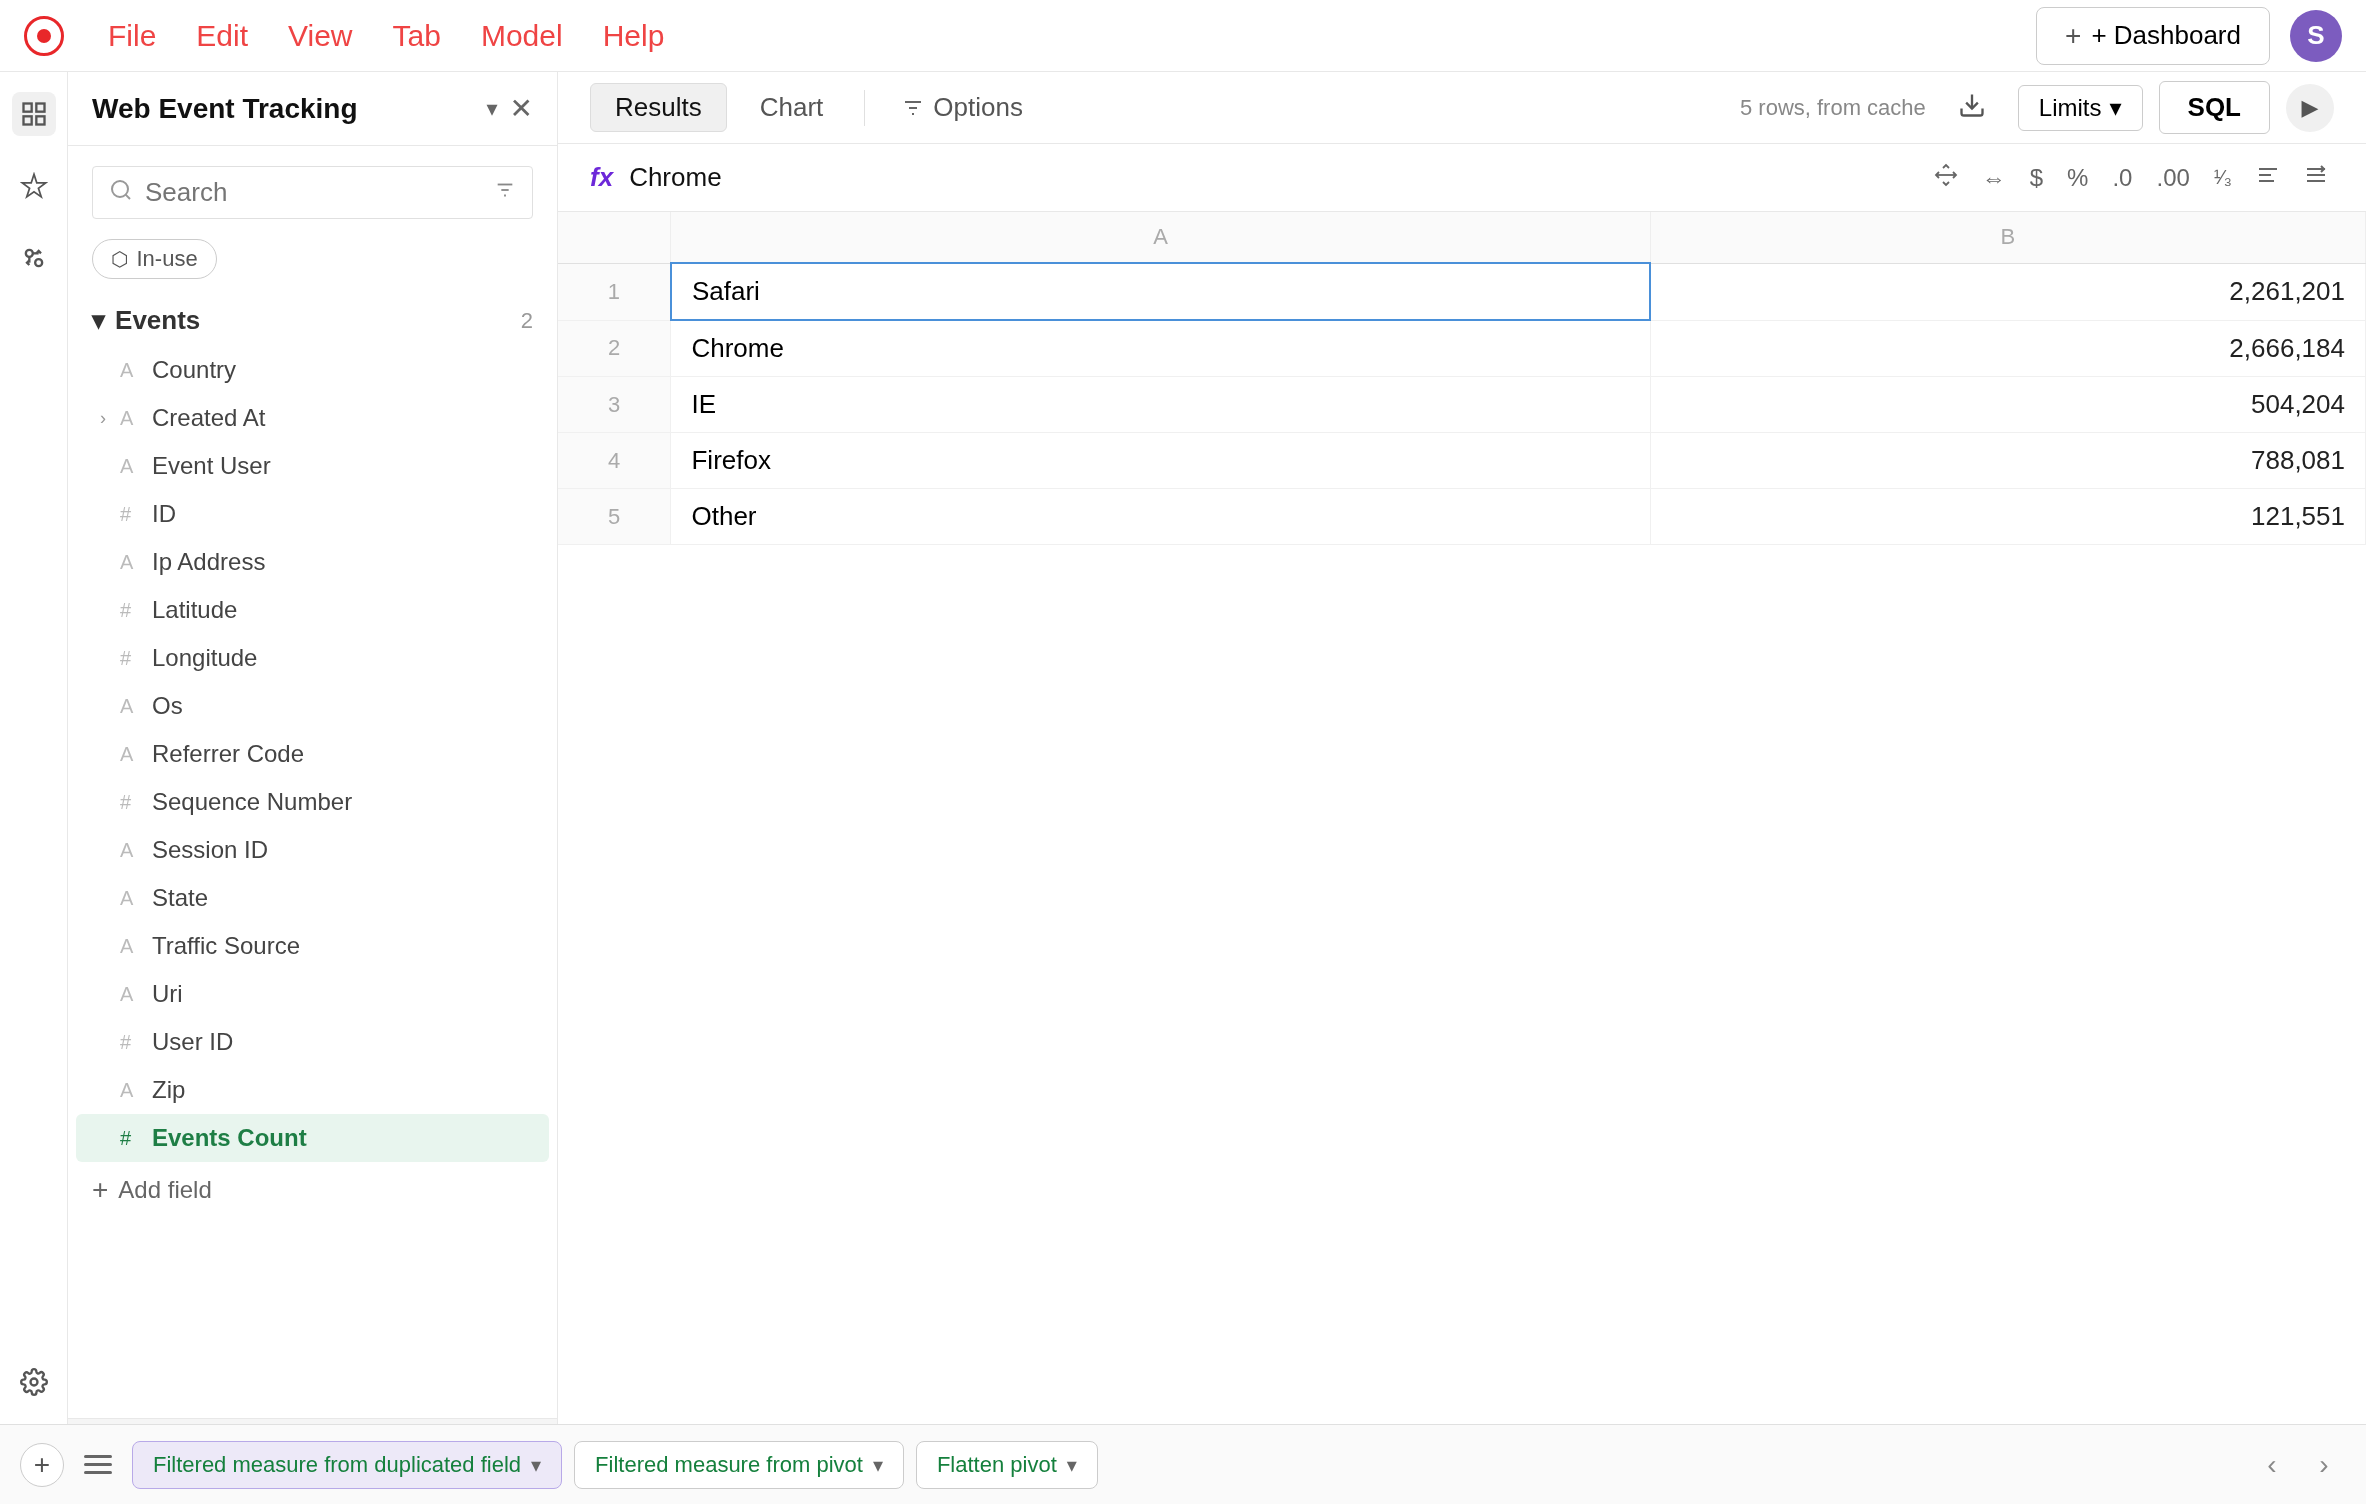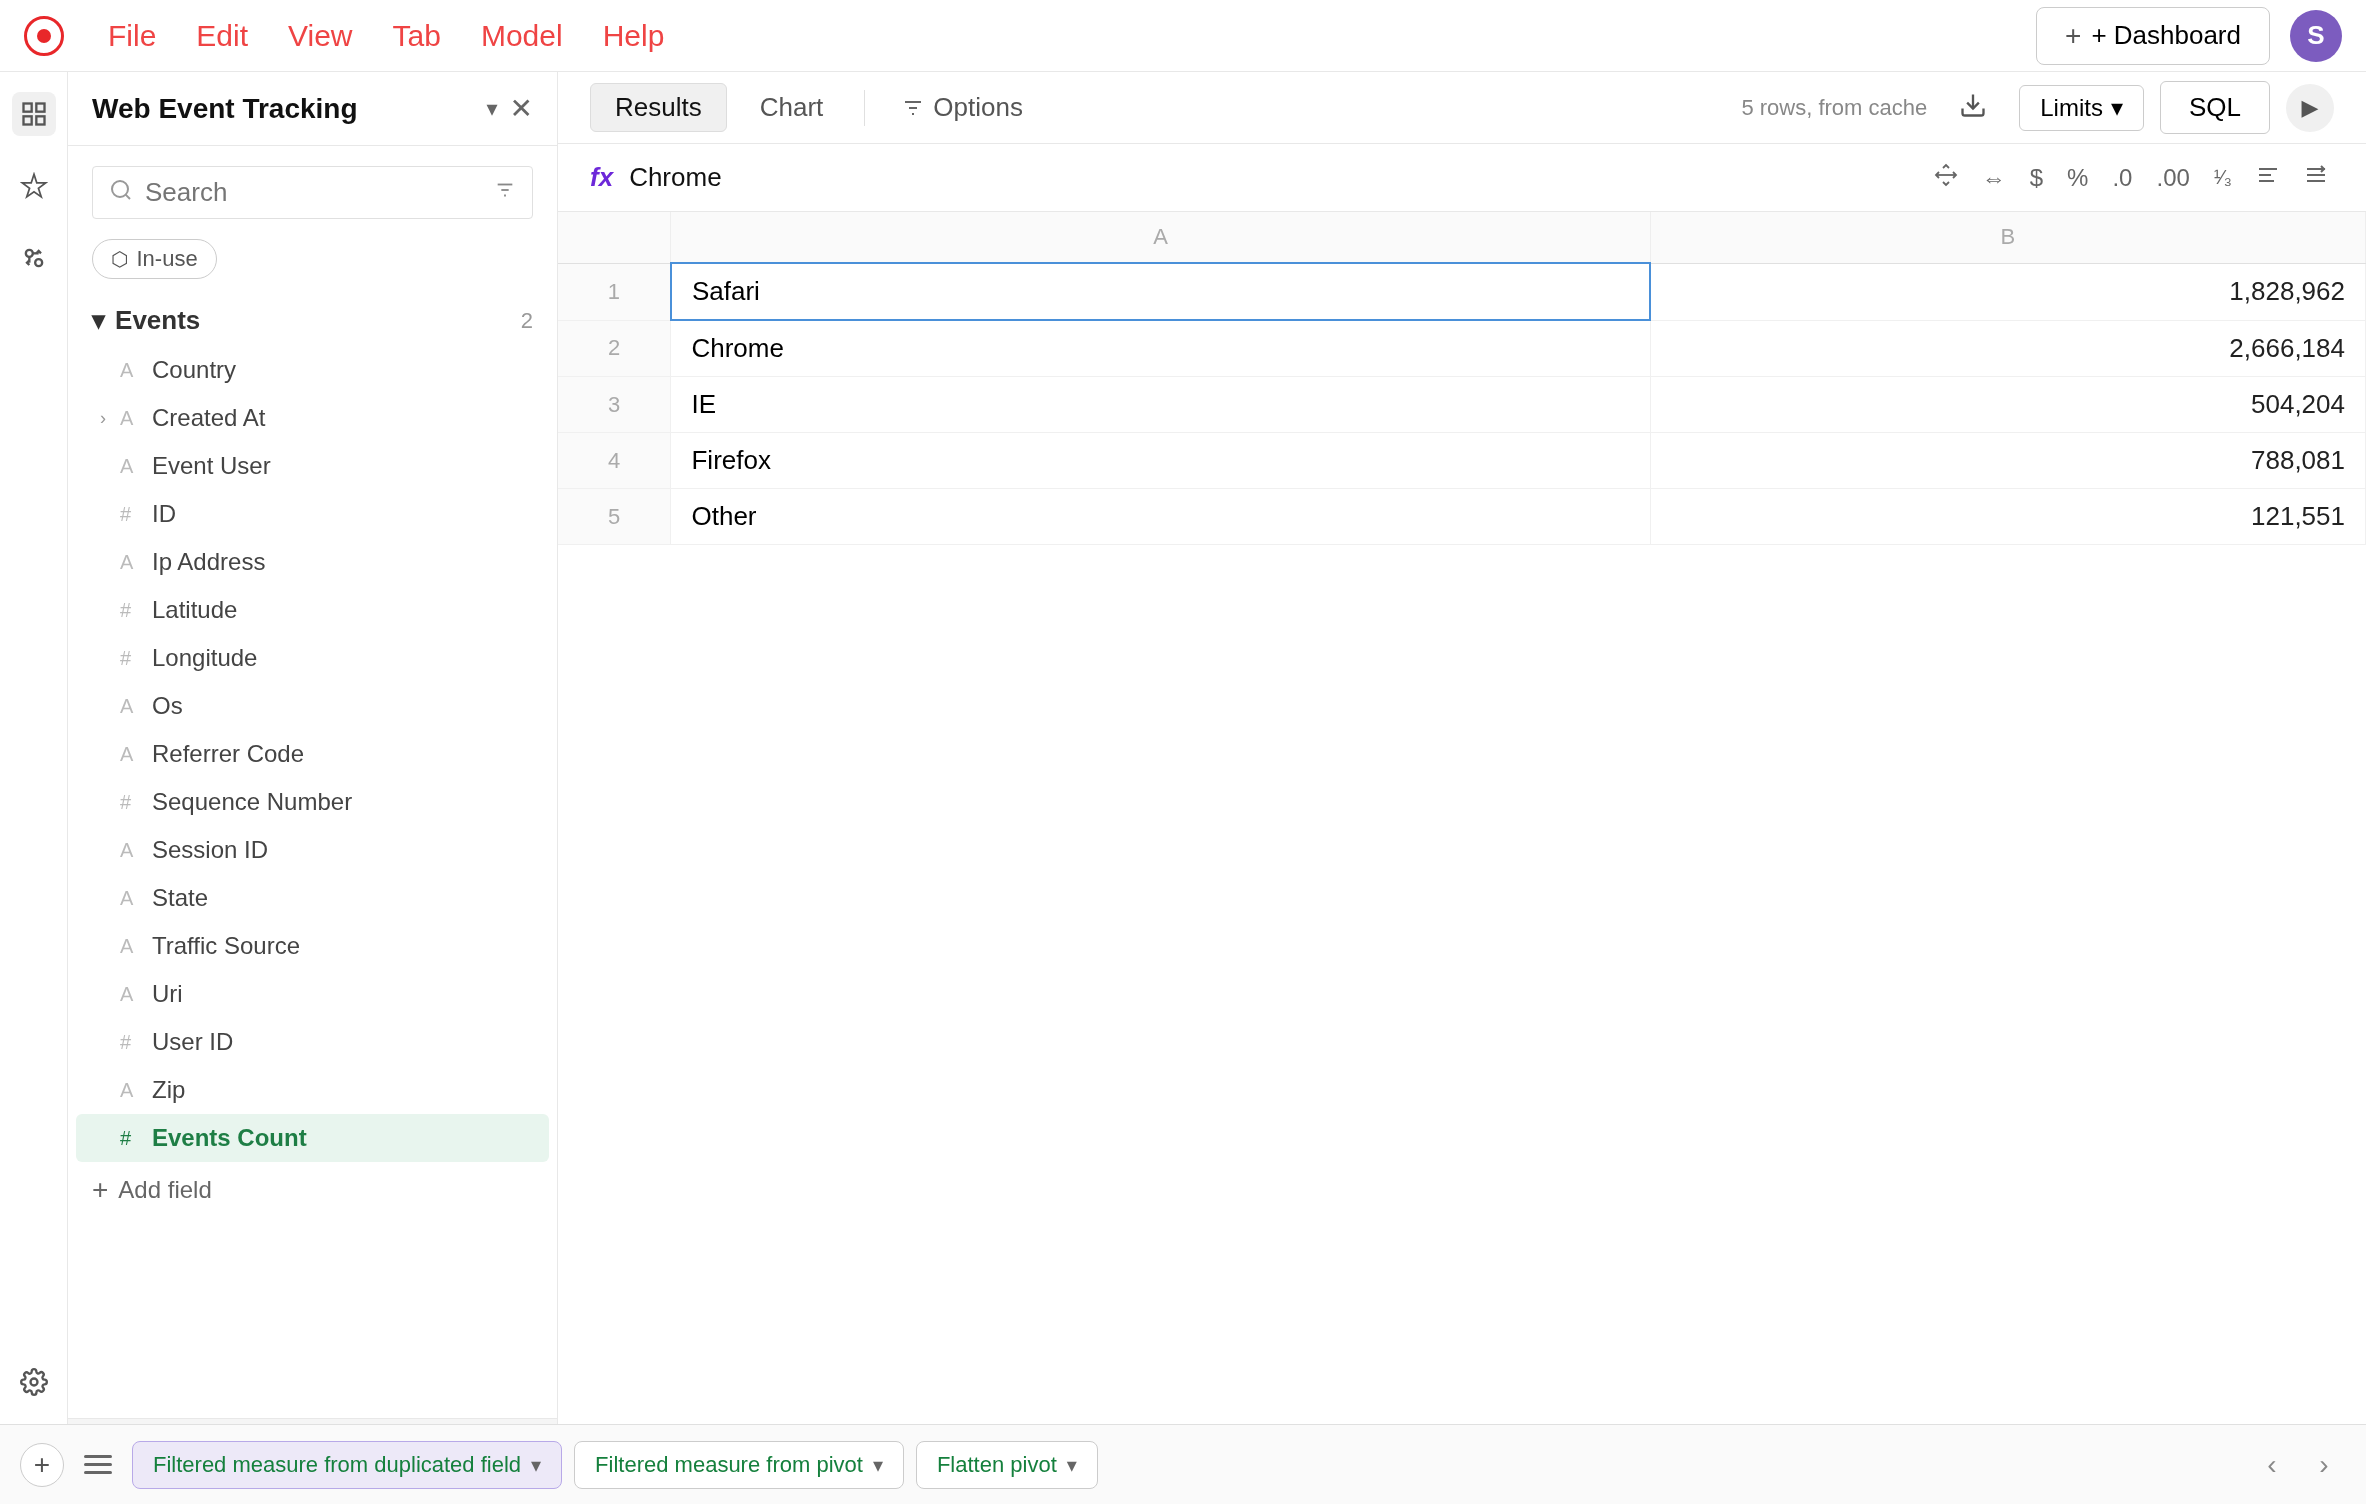--- a/index.html
+++ b/index.html
@@ -110,21 +110,21 @@
     .options-btn { display: flex; align-items: center; gap: 8px; padding: 8px 20px; font-size: 26px; color: #555; cursor: pointer; }
     .toolbar-right { margin-left: auto; display: flex; align-items: center; gap: 16px; }
     .cache-info { font-size: 22px; color: #888; }
     .download-btn { padding: 8px 16px; font-size: 24px; color: #555; cursor: pointer; border: none; background: none; }
     .limits-btn {
       display: flex; align-items: center; gap: 8px; padding: 8px 20px;
       border: 1.5px solid #ccc; border-radius: 6px; font-size: 24px; cursor: pointer; background: #fff;
     }
     .sql-btn {
       padding: 10px 28px; border: 1.5px solid #ccc; border-radius: 6px;
-      font-size: 26px; cursor: pointer; background: #fff; font-weight: 400;
+      font-size: 26px; cursor: pointer; background: #fff; font-weight: 700;
     }
     .run-btn {
       width: 48px; height: 48px; border-radius: 50%; background: #f0f0f0;
       border: none; cursor: pointer; display: flex; align-items: center; justify-content: center;
       font-size: 22px; color: #555;
     }
 
     
     .formula-bar {
       display: flex; align-items: center; padding: 0 32px; height: 68px;
@@ -428,21 +428,21 @@
           <tr class="col-header-row">
             <th></th>
             <th class="col-a">A</th>
             <th class="col-b">B</th>
           </tr>
         </thead>
         <tbody>
           <tr class="data-row">
             <td>1</td>
             <td class="selected-cell">Safari</td>
-            <td class="num-cell">1,828,962</td>
+            <td class="num-cell">2,261,201</td>
           </tr>
           <tr class="data-row">
             <td>2</td>
             <td>Chrome</td>
             <td class="num-cell">2,666,184</td>
           </tr>
           <tr class="data-row">
             <td>3</td>
             <td>IE</td>
             <td class="num-cell">504,204</td>

